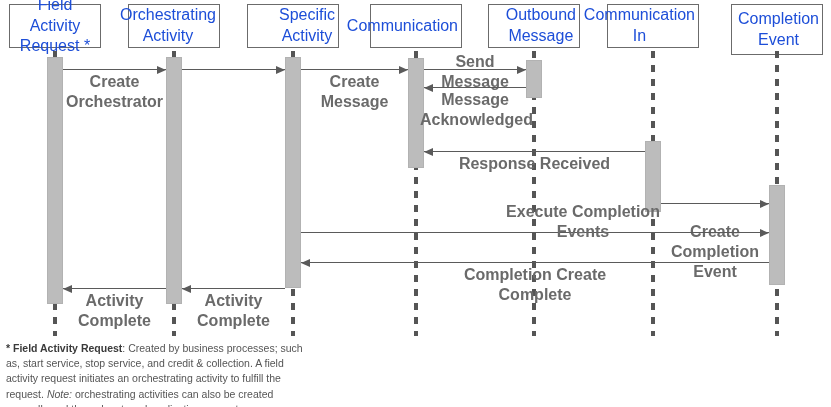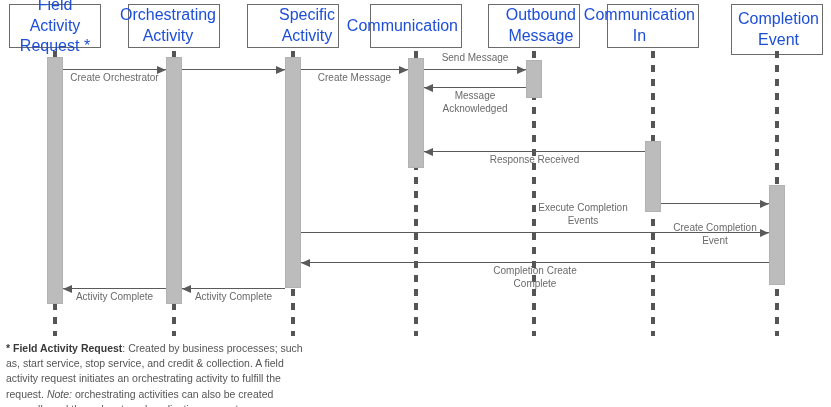--- a/index.html
+++ b/index.html
@@ -68,25 +68,26 @@
     border-bottom: 4px solid transparent;
   }
   .arrowhead.right {
     border-left: 9px solid #5a5a5a;
   }
   .arrowhead.left {
     border-right: 9px solid #5a5a5a;
   }
   .msg-label {
     position: absolute;
-    font-size: 10px;
+    font-size: 16px;
     line-height: 1.25;
     color: #6a6a6a;
     text-align: center;
     white-space: pre-line;
+    font-weight: bold;
   }
   
   .footnote {
     position: absolute;
     left: 6px;
     top: 341px;
     width: 300px;
     font-size: 10.5px;
     line-height: 1.45;
     color: #555555;

